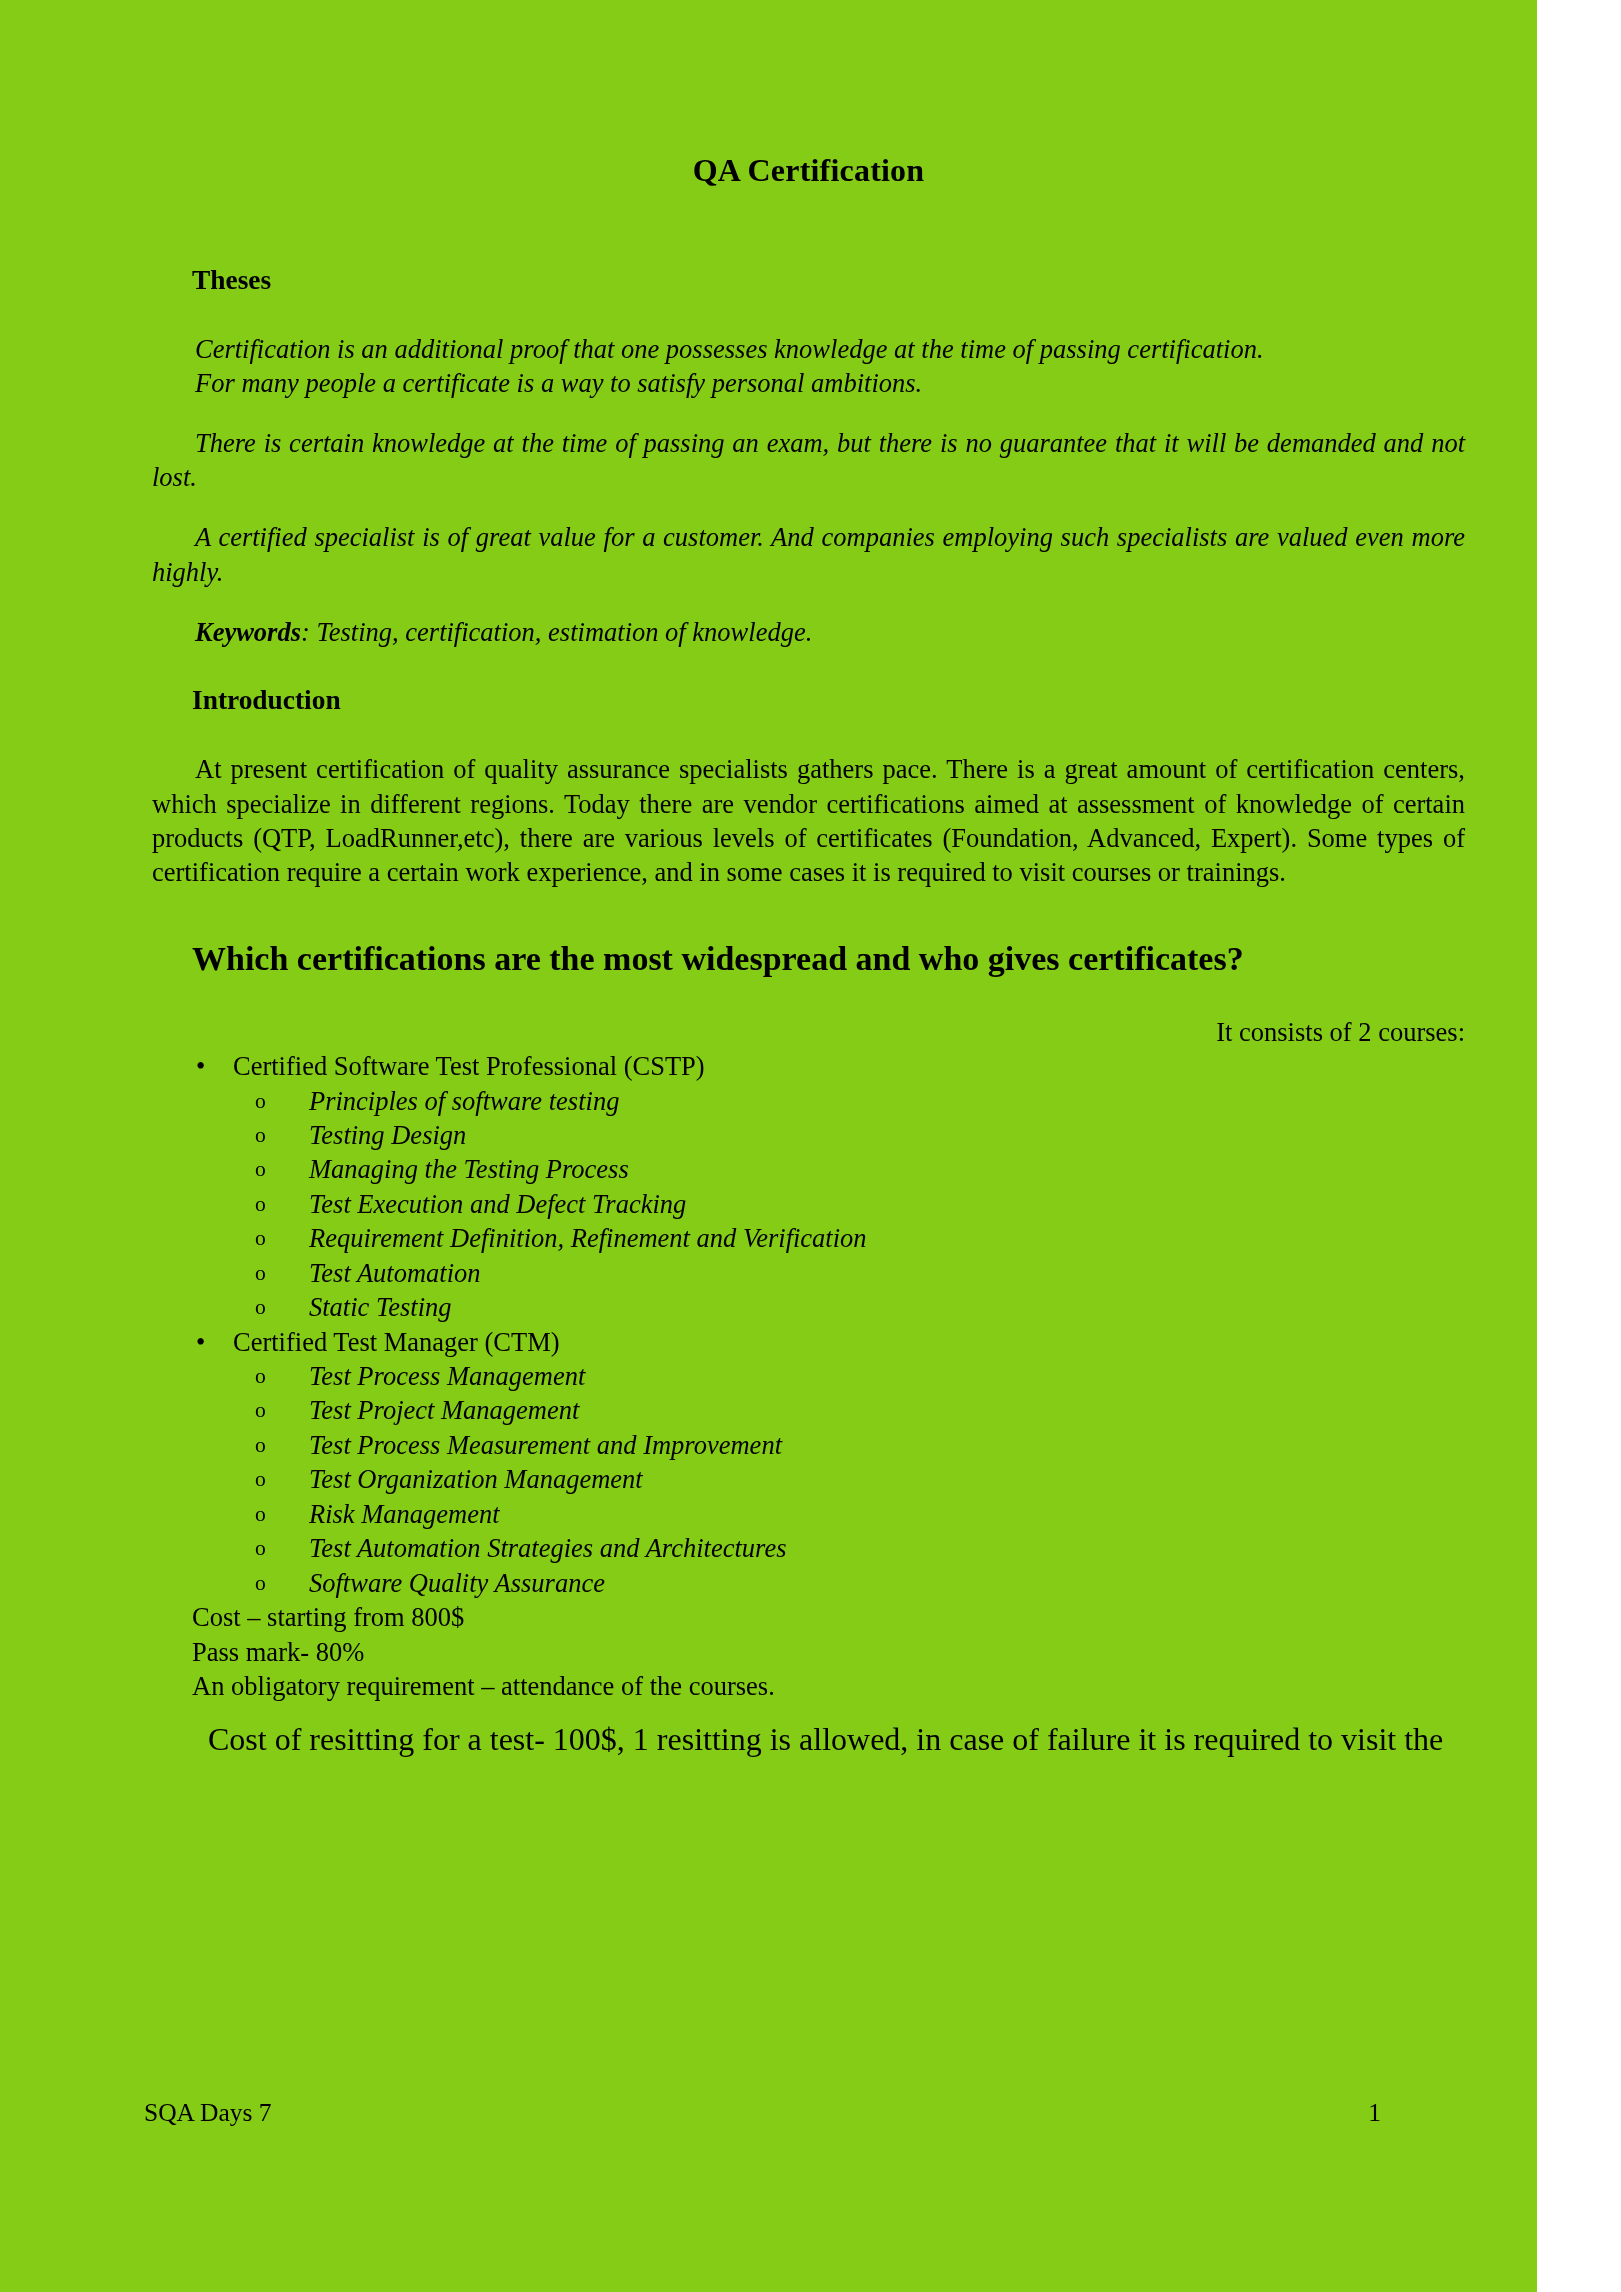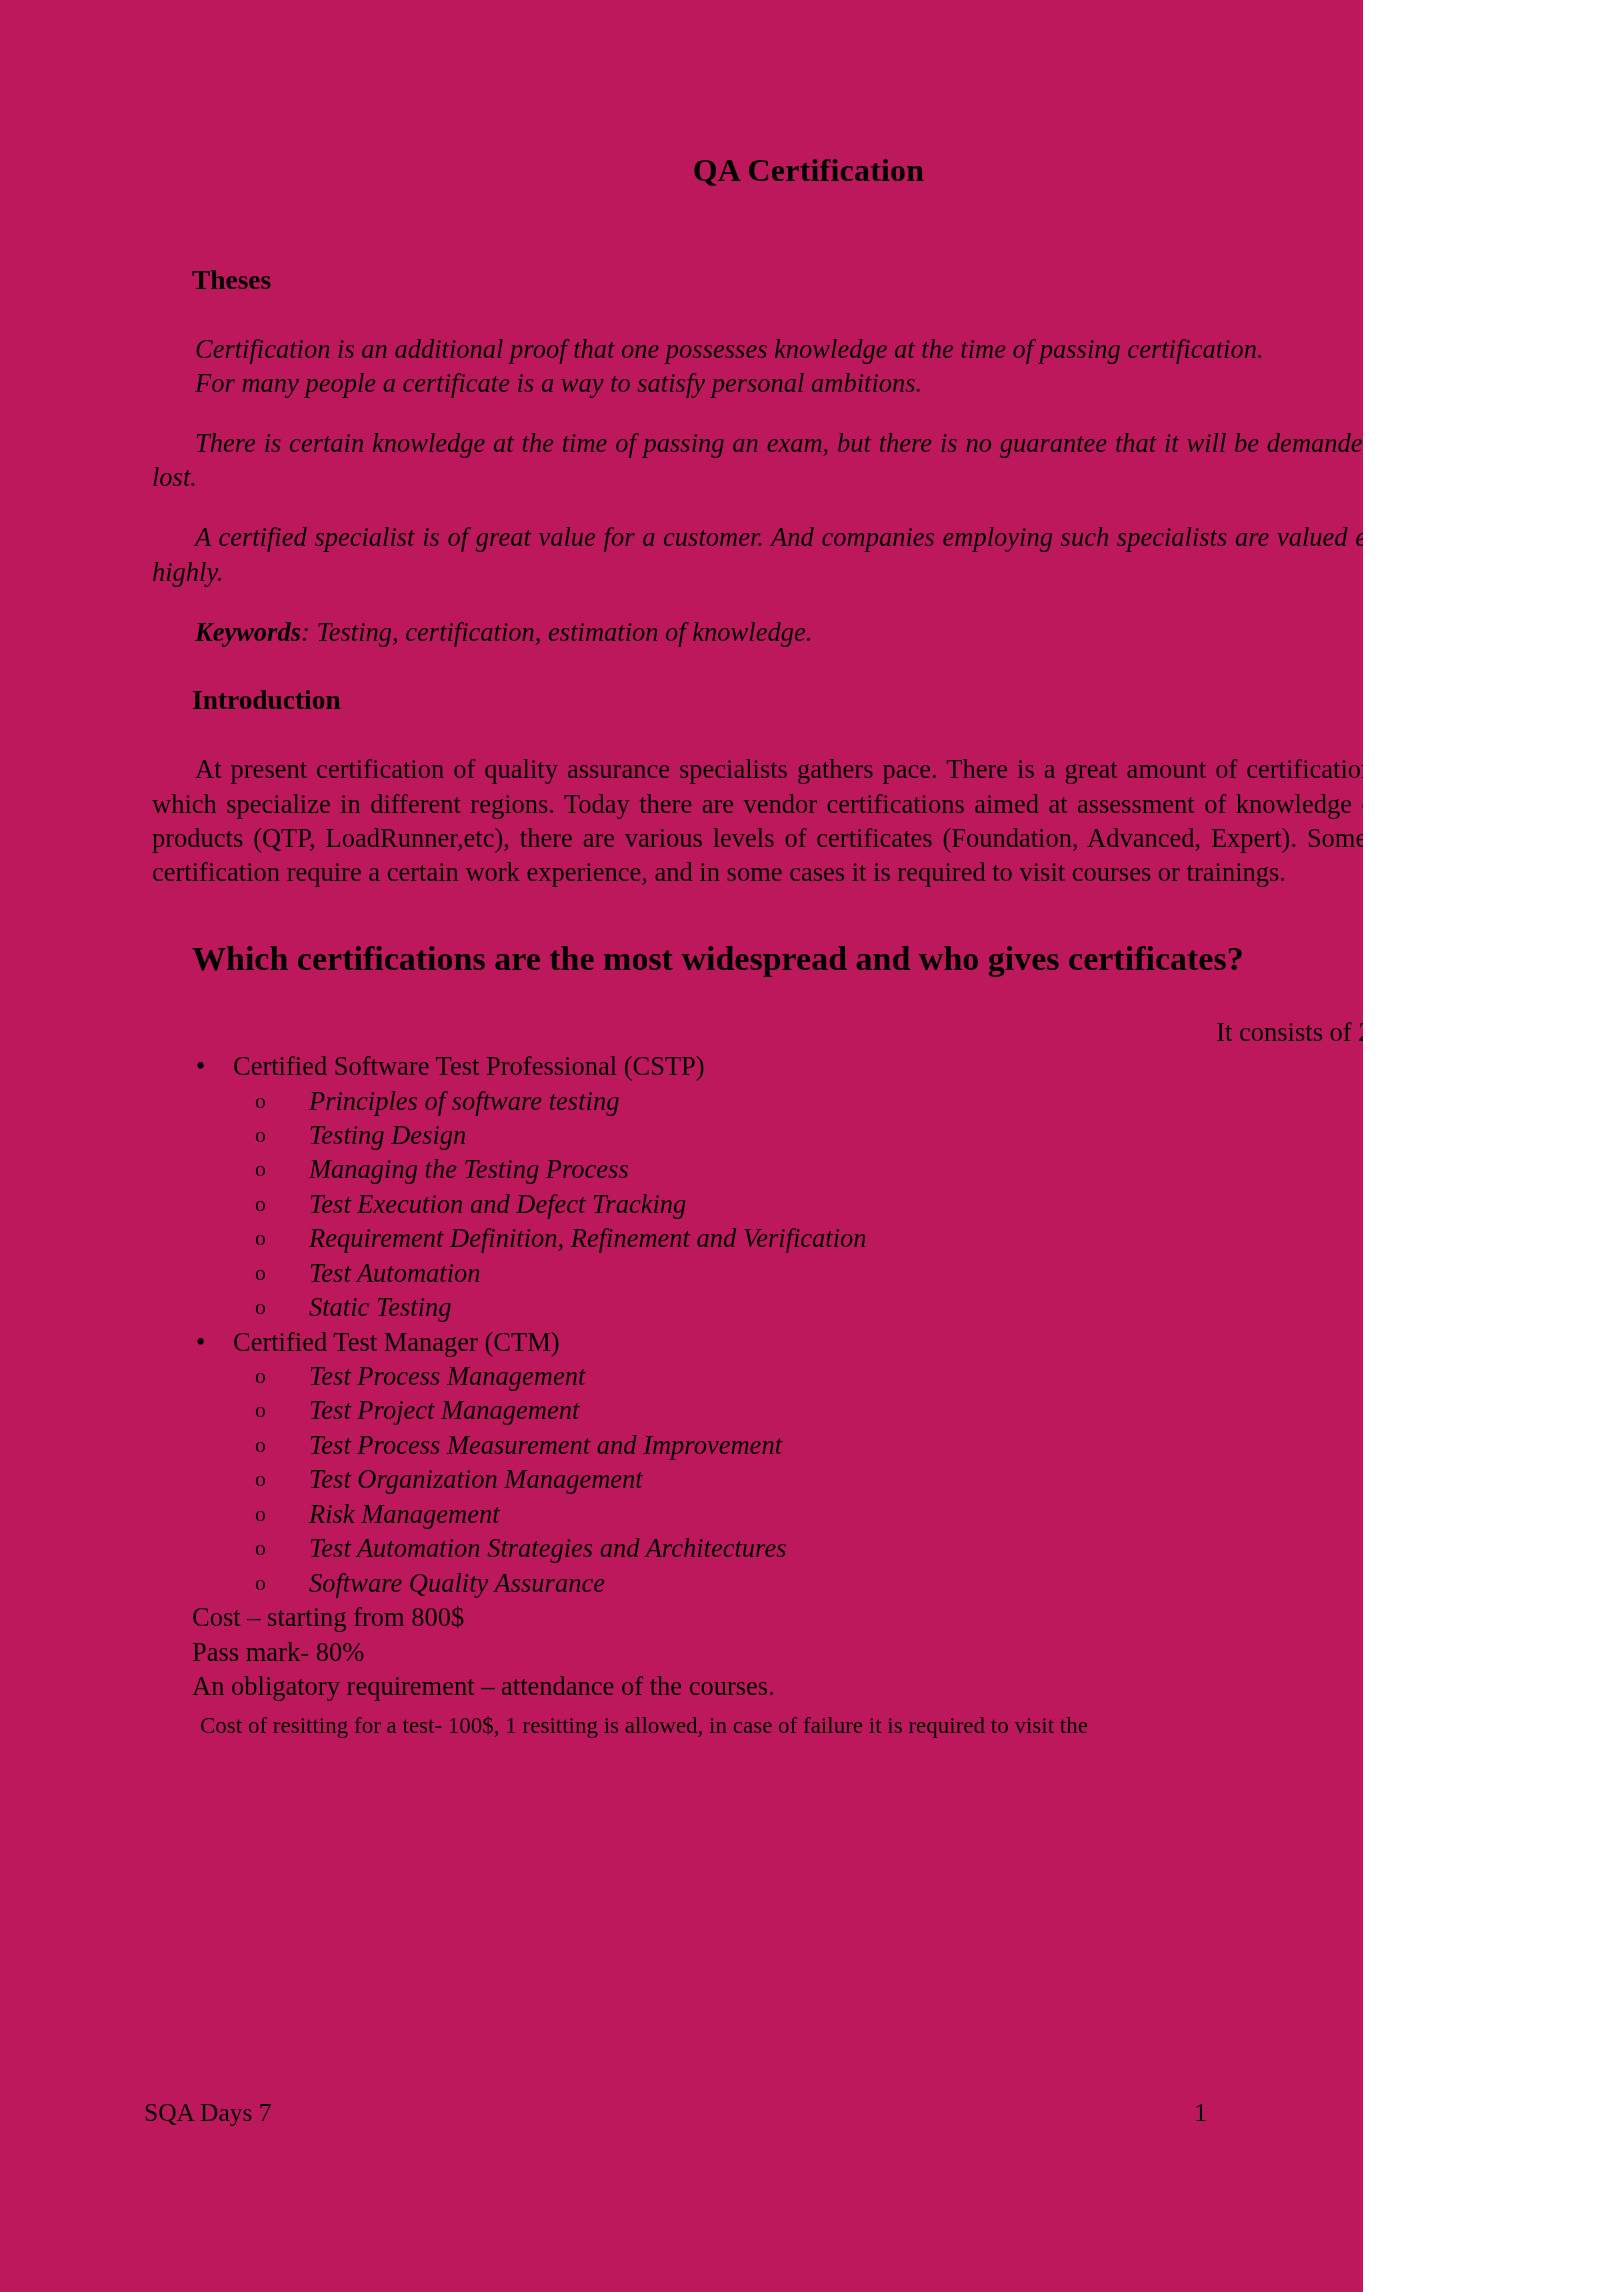--- a/index.html
+++ b/index.html
@@ -11,23 +11,23 @@
     width: 1621px;
     height: 2293px;
     position: relative;
     font-family: "Liberation Serif", "DejaVu Serif", serif;
     color: #000000;
     -webkit-font-smoothing: antialiased;
   }
   .page {
     position: absolute;
     left: 0; top: 0;
-    width: 1363px;
+    width: 1537px;
     height: 2293px;
-    background: #be185d;
+    background: #84cc16;
     overflow: hidden;
   }
   .content {
     position: absolute;
     left: 152px;
     top: 0;
     width: 1313px; 
   }
 
   
@@ -129,22 +129,22 @@
     padding-left: 40px;
     text-align: left;
   }
   p.plainline {
     margin: 0;
     font-size: 26.5px;
     line-height: 1.30;
     text-align: right;
   }
   p.lastline {
-    margin: 8px;
-    font-size: 23px;
+    margin: 16px;
+    font-size: 32px;
     line-height: 1.30;
     padding-left: 40px;
     text-align: left;
   }
 
   
   .footer {
     position: absolute;
     left: 144px;
     right: 156px;

